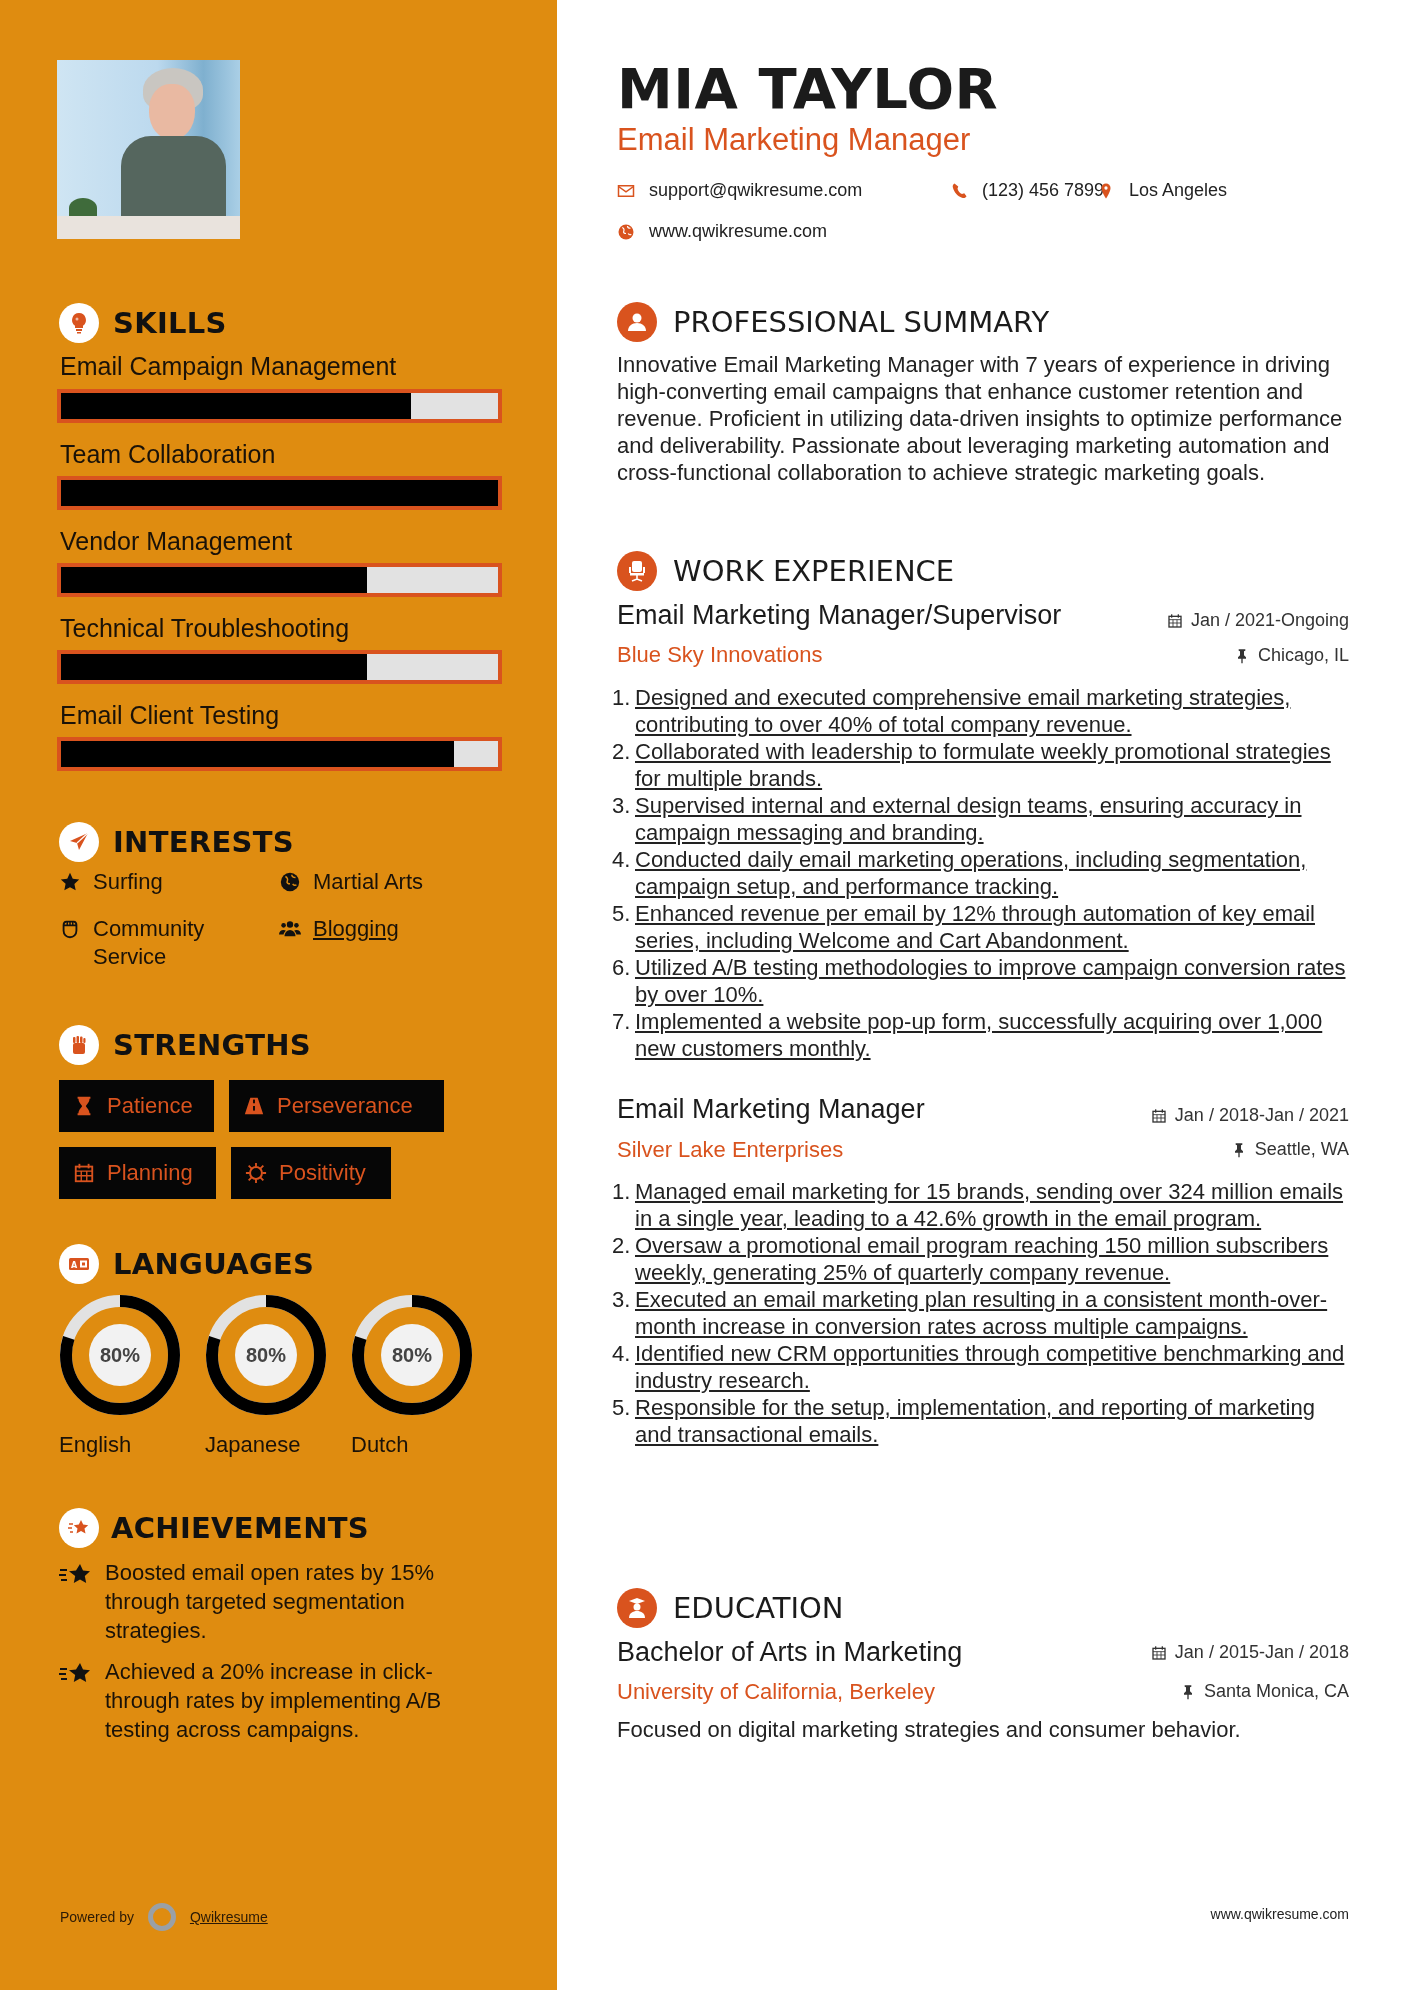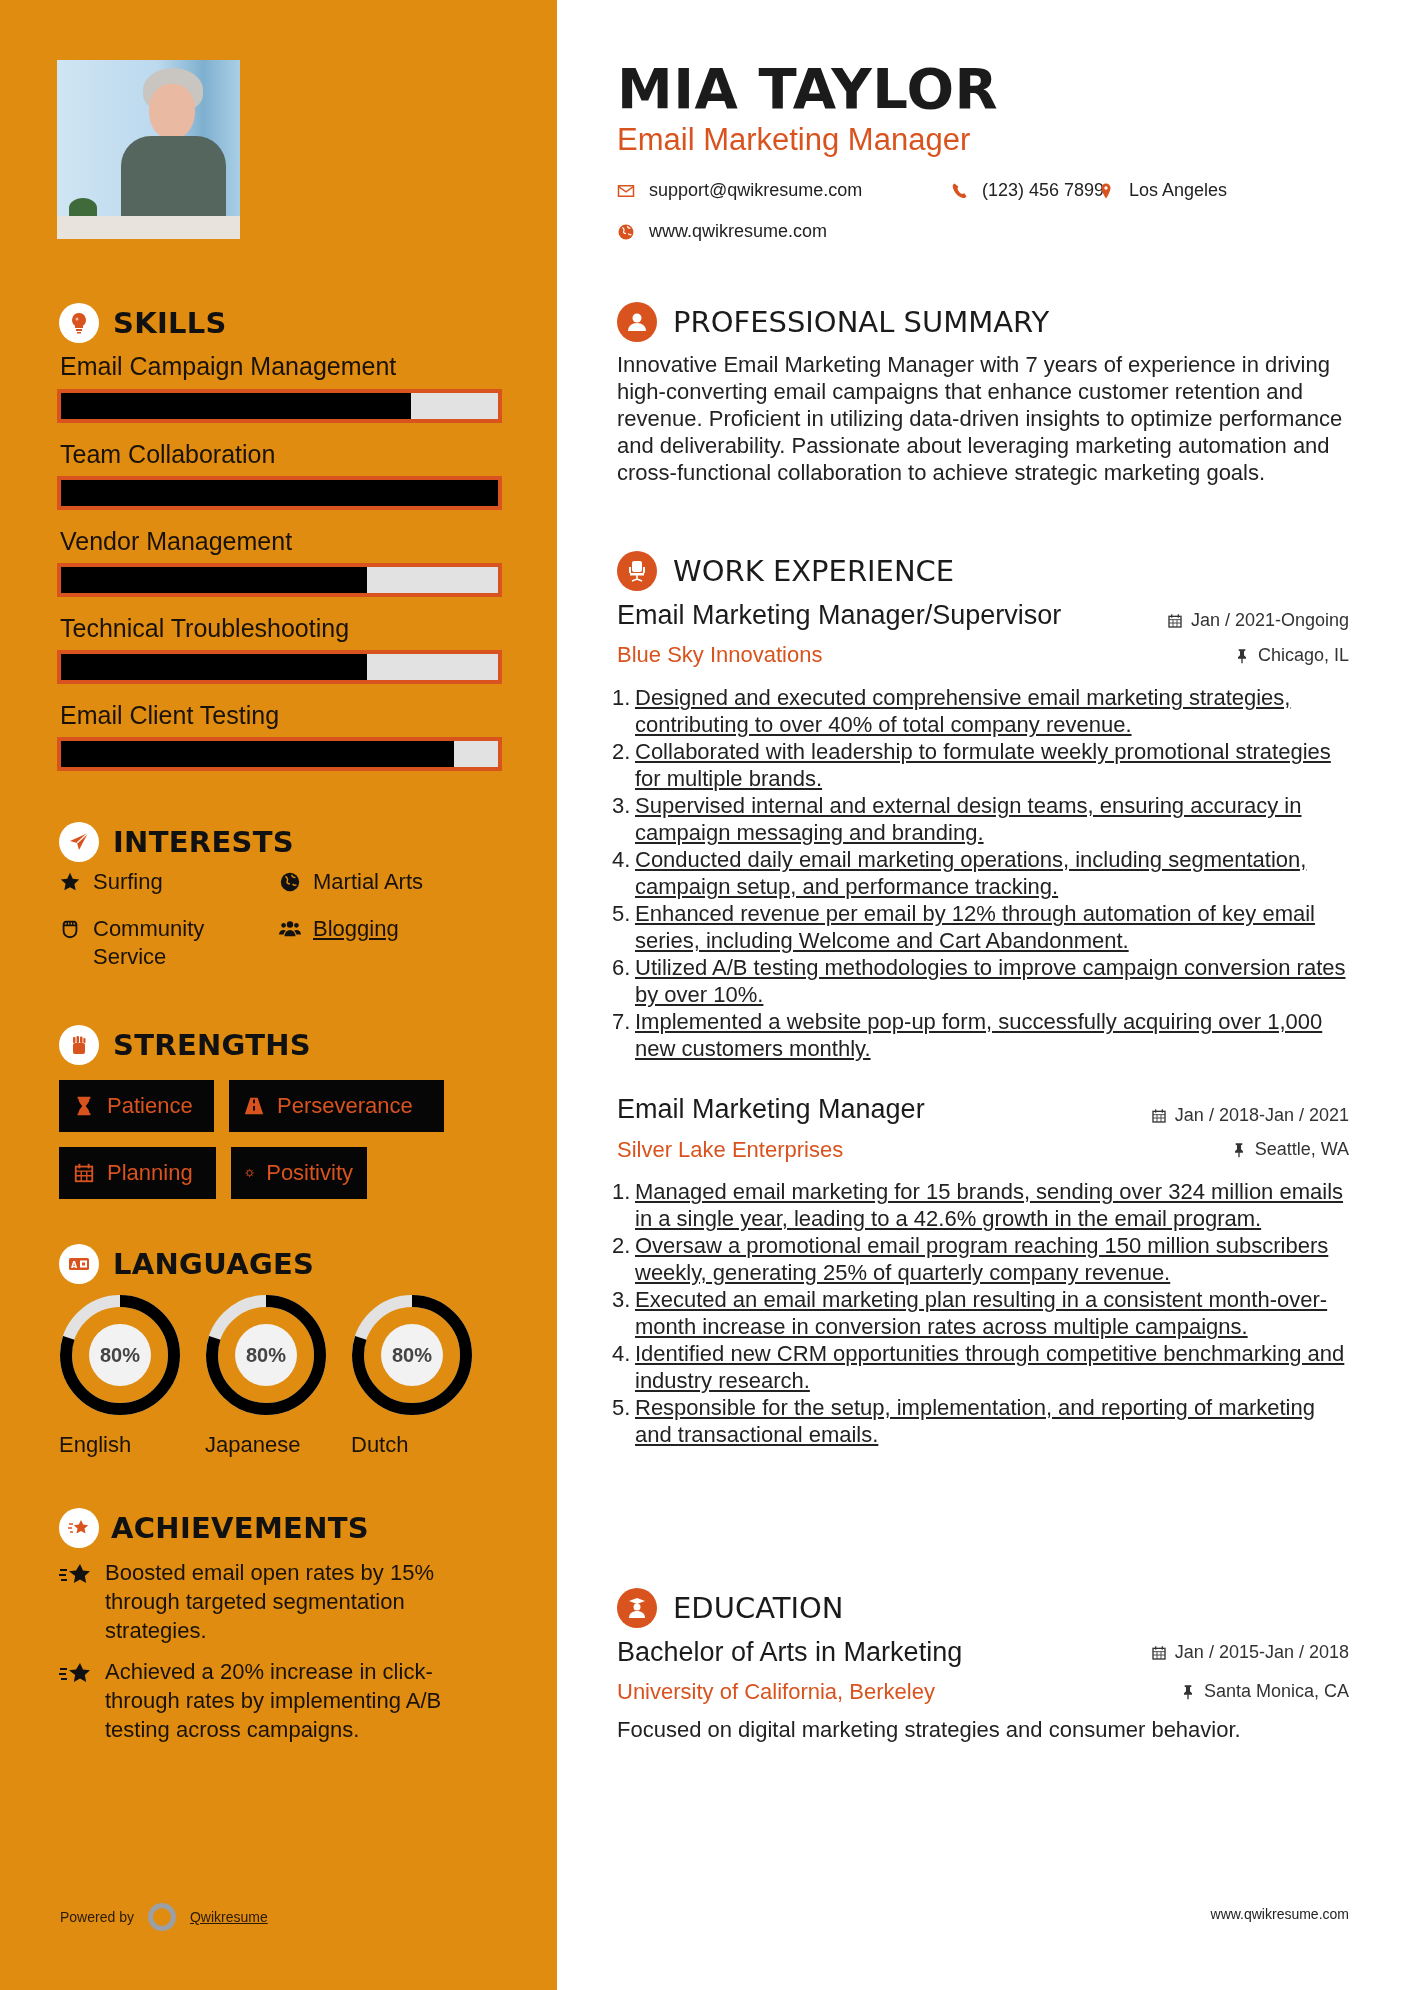--- a/index.html
+++ b/index.html
@@ -187,21 +187,21 @@
   </div>
   <div class="badge" style="left:59px; top:1147px; width:157px;">
     <svg viewBox="0 0 24 24">
         <rect x="3" y="5" width="18" height="16" fill="none" stroke="#D9531E" stroke-width="2"></rect>
         <path d="M3 10h18M9 10v11M15 10v11M3 15h18" stroke="#D9531E" stroke-width="1.5"></path>
         <rect x="6" y="2" width="2" height="5" fill="#D9531E"></rect>
         <rect x="16" y="2" width="2" height="5" fill="#D9531E"></rect>
       </svg>
     <span>Planning</span>
   </div>
-  <div class="badge" style="left:231px; top:1147px; width:136px;">
+  <div class="badge" style="left:231px; top:1147px; width:160px;">
     <svg viewBox="0 0 24 24">
         <circle cx="12" cy="12" r="6.5" fill="none" stroke="#D9531E" stroke-width="2.2"></circle>
         <path d="M12 1v4M12 19v4M1 12h4M19 12h4M4 4l3 3M17 17l3 3M4 20l3-3M17 7l3-3" stroke="#D9531E" stroke-width="2"></path>
       </svg>
     <span>Positivity</span>
   </div>
 
   <div class="sec-head" style="top:1244px;">
     <span class="sec-icon">
       <svg viewBox="0 0 24 24">

